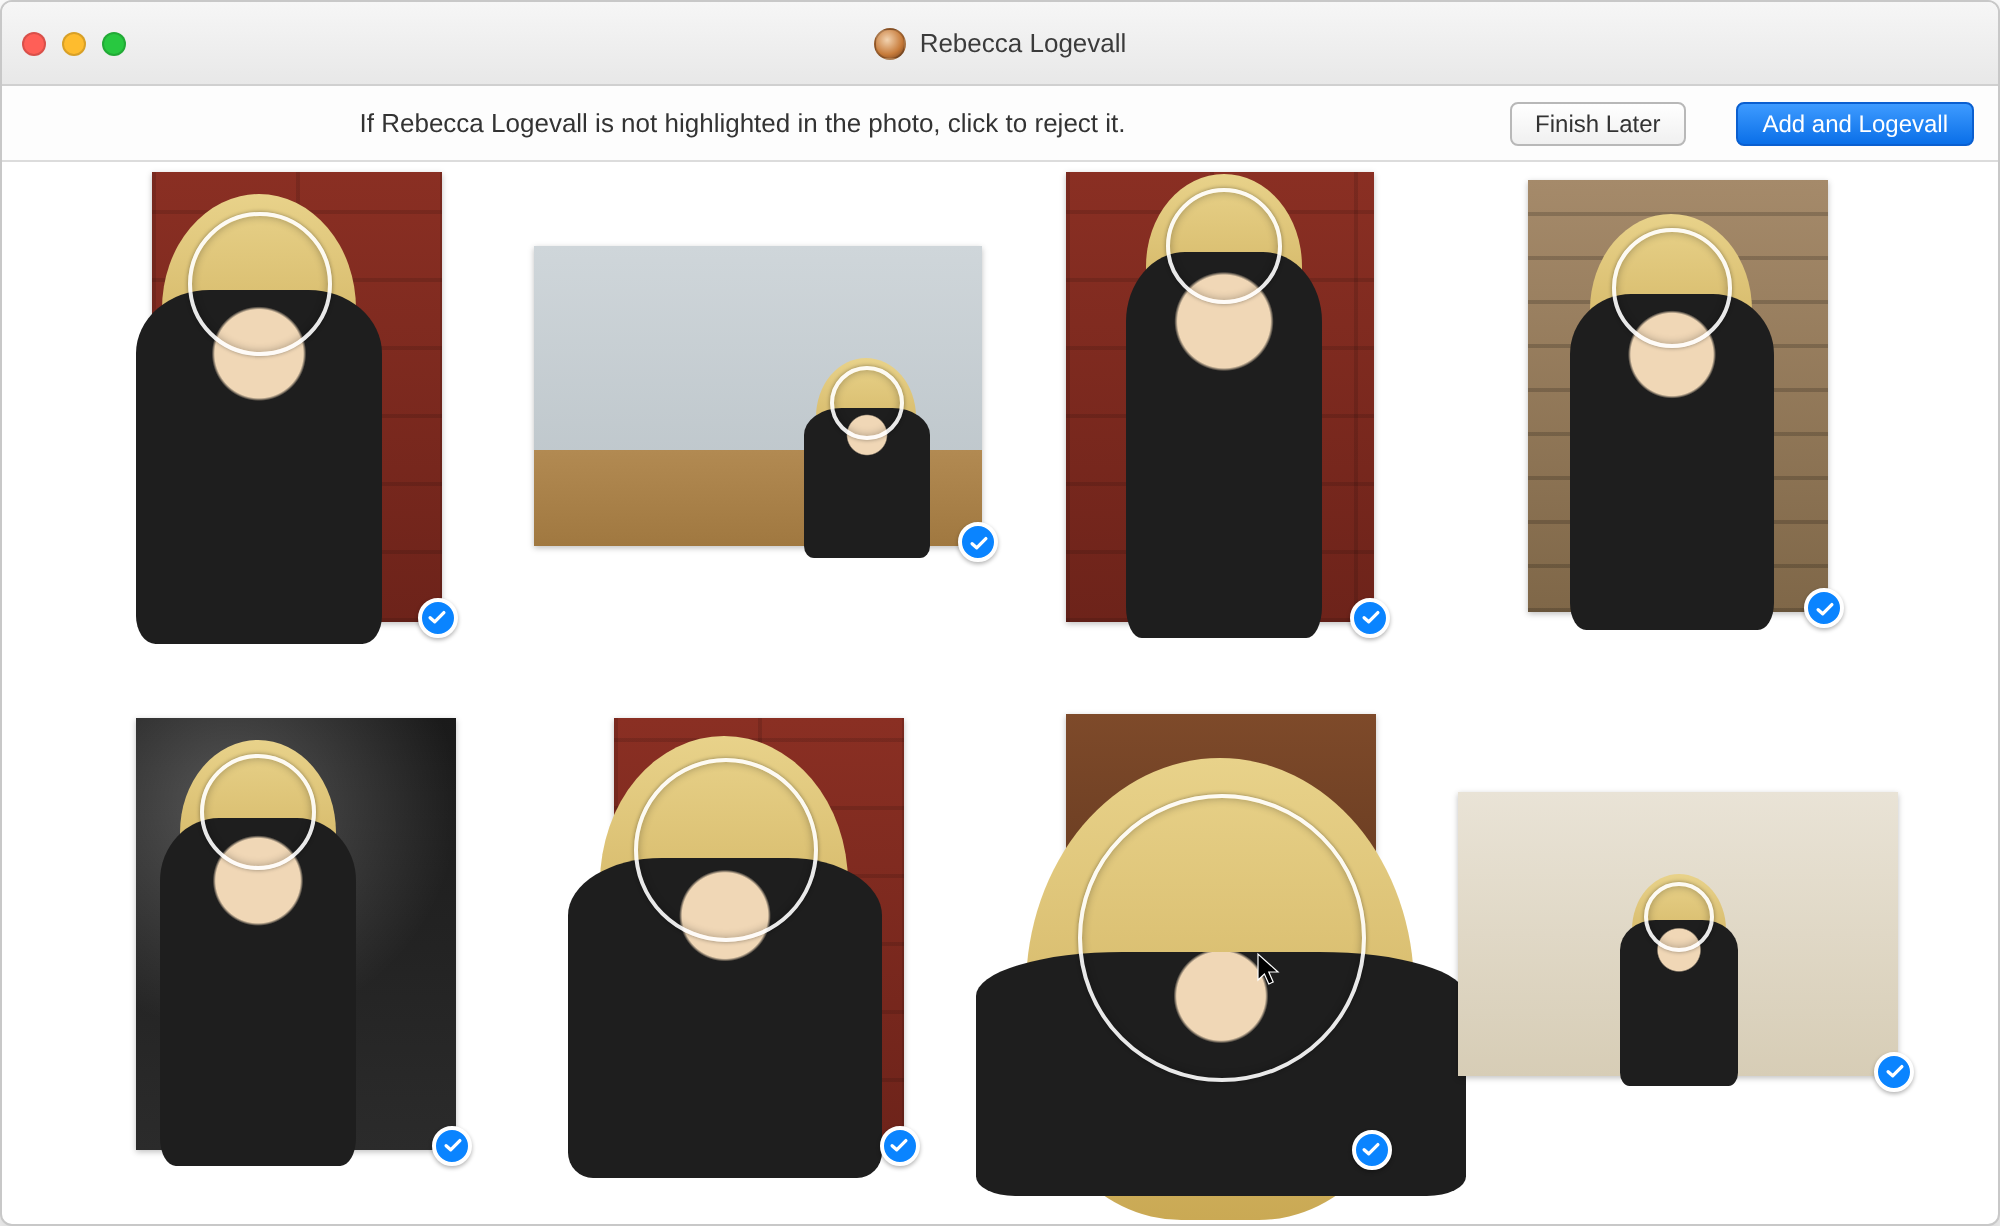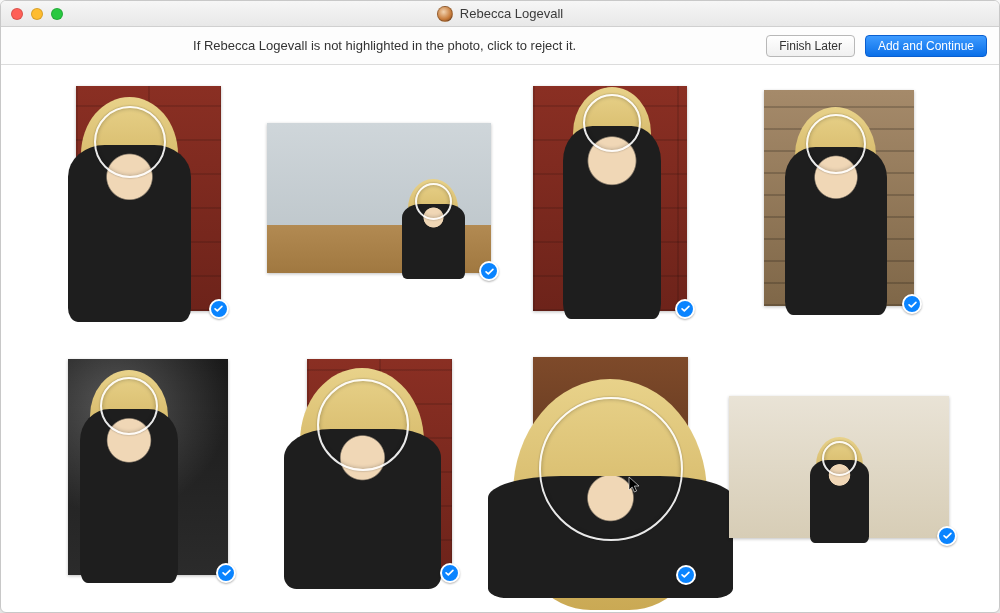--- a/index.html
+++ b/index.html
@@ -15,21 +15,21 @@
     width: 1000px;
     height: 613px;
     background: #fff;
     border: 1px solid #c8c8c8;
     border-radius: 6px;
     box-shadow: 0 8px 20px rgba(0,0,0,0.25);
     position: relative;
     overflow: hidden;
   }
   .titlebar {
-    height: 26px;
+    height: 42px;
     background: linear-gradient(#f6f6f6,#e8e8e8);
     border-bottom: 1px solid #d0d0d0;
     display: flex;
     align-items: center;
     position: relative;
   }
   .traffic {
     display: flex;
     gap: 8px;
     padding-left: 10px;
@@ -69,20 +69,21 @@
   .btn {
     height:22px;
     padding:0 12px;
     font-size:12px;
     border-radius:4px;
     border:1px solid #b8b8b8;
     background: linear-gradient(#ffffff,#f0f0f0);
     display:flex;align-items:center;justify-content:flex-start;
     color:#333;
     cursor:pointer;
+    margin-left:15px;
   }
   .btn.primary {
     background: linear-gradient(#3e9bff,#0a6fe8);
     border:1px solid #0a5fd0;
     color:#fff;
   }
   .grid {
     position:absolute;
     top:64px; left:0; right:0; bottom:0;
     padding: 8px 50px 20px 50px;
@@ -192,21 +193,21 @@
       <span>Rebecca Logevall</span>
     </div>
   </div>
 
   <div class="toolbar">
     <div class="instructions">If Rebecca Logevall is not highlighted in the photo, click to reject it.</div>
     <div class="btn">
       <span>Finish Later</span>
     </div>
     <div class="btn primary">
-      <span>Add and Continue</span>
+      <span>Add and Logevall</span>
     </div>
   </div>
 
   <div class="grid" id="photo-grid">
       <div class="cell">
         <div class="thumb" style="width: 145px; height: 225px;">
           <div class="img brick"></div>
           <div class="hair" style="left: 5.04px; top: 11.36px; width: 97.2px; height: 115.2px;"></div>
           <div class="person" style="left: -7.2px; top: 59.6px; width: 122.4px; height: 176.2px;"></div>
           <div class="face" style="left: 18px; top: 20px; width: 72px; height: 72px;"></div>

